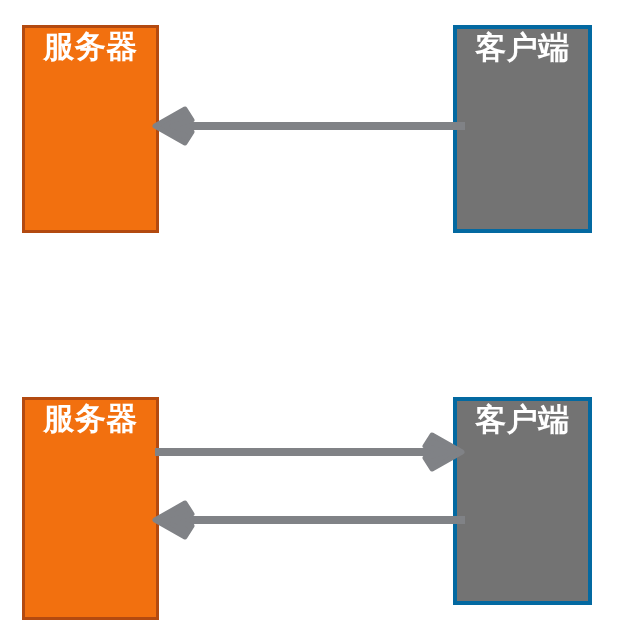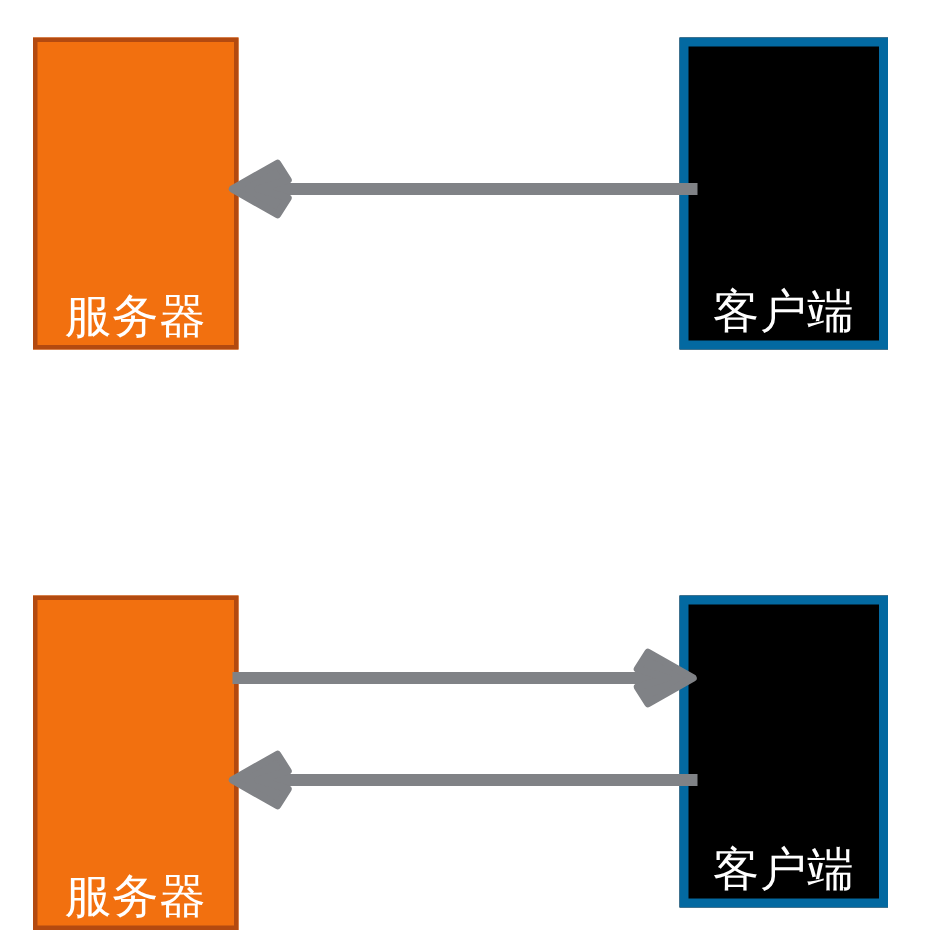--- a/index.html
+++ b/index.html
@@ -15,42 +15,43 @@
     position: relative;
     width: 622px;
     height: 625px;
     background: #ffffff;
     overflow: hidden;
   }
   .node {
     position: absolute;
     box-sizing: border-box;
     display: flex;
-    align-items: flex-end;
+    align-items: flex-start;
     justify-content: center;
     text-align: center;
     color: #ffffff;
     font-size: 31px;
     line-height: 1.18;
     letter-spacing: 0.5px;
     font-family: "DejaVu Sans", "Liberation Sans", sans-serif;
+    font-weight: bold;
   }
   .node-label {
     display: block;
     width: 3.05em;
     word-break: break-all;
     white-space: normal;
   }
   .node.server {
     background: #F2700F;
     border: 3px solid #B34A10;
   }
   .node.client {
-    background: #000000;
-    border: 6px solid #0369a1;
+    background: #737373;
+    border: 4px solid #0369a1;
   }
 
   
   #server-top   { left: 22px;  top: 25px;  width: 137px; height: 208px; }
   #client-top   { left: 453px; top: 25px;  width: 139px; height: 208px; }
 
   
   #server-bottom{ left: 22px;  top: 397px; width: 137px; height: 223px; }
   #client-bottom{ left: 453px; top: 397px; width: 139px; height: 208px; }
 

